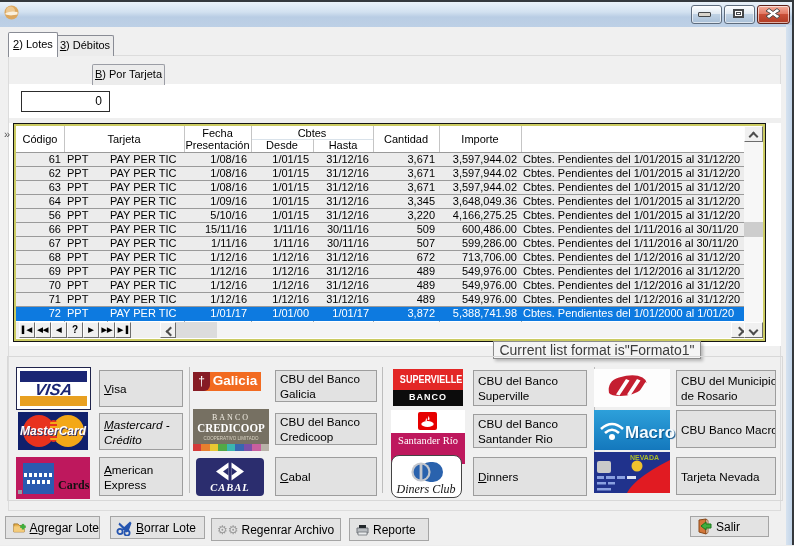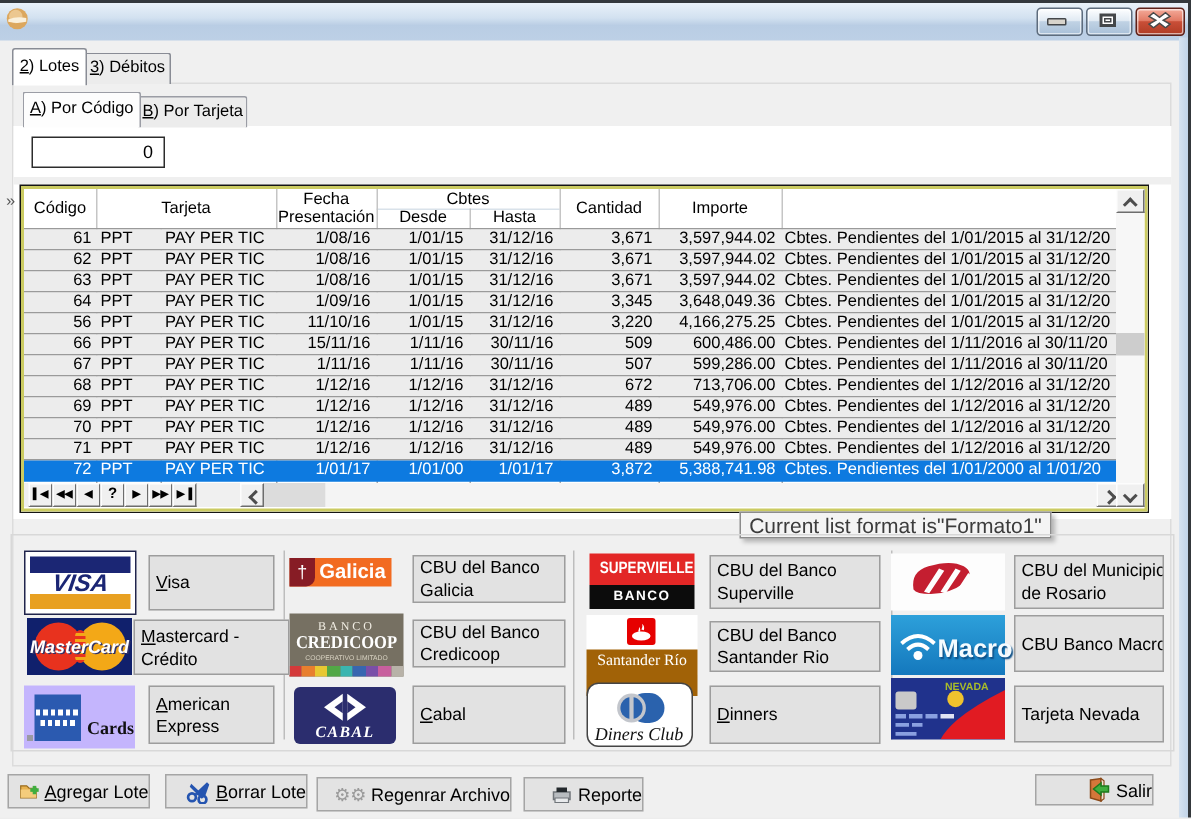--- a/index.html
+++ b/index.html
@@ -80,21 +80,21 @@
   
   #groupbox{left:7px;top:356px;width:776px;height:145px;border:1px solid #d8d8d8;box-sizing:border-box;}
   #grouplabel{left:19px;top:348px;background:#f0f0f0;padding:0 3px;font-size:12px;}
   .gdiv{position:absolute;top:10px;width:1px;height:126px;background:#bdbdbd;}
   .cardbtn{position:absolute;background:#e2e2e2;border:1px solid #9d9d9d;box-sizing:border-box;
     font-size:11.7px;color:#000;padding-left:4px;display:flex;align-items:center;line-height:15px;overflow:hidden;}
   .cardbtn span{white-space:nowrap;}
   .logo{position:absolute;}
   
   .bbtn{position:absolute;top:516px;height:23px;background:#e3e3e3;border:1px solid #a5a5a5;
-    box-sizing:border-box;font-size:12px;display:flex;align-items:center;white-space:nowrap;justify-content:flex-end;}
+    box-sizing:border-box;font-size:12px;display:flex;align-items:center;white-space:nowrap;}
 </style>
 </head>
 <body>
 <div id="win">
 
   <div id="titlebar" class="abs"></div>
   <svg class="abs" style="left:4px;top:5px" width="15" height="15" viewBox="0 0 15 15">
     <circle cx="7.5" cy="7.5" r="7" fill="#dca75e"></circle>
     <circle cx="6.5" cy="6" r="4.5" fill="#edcb96" opacity=".9"></circle>
     <path d="M1.5 8 Q7 5.5 13.5 7 L13.5 9.5 Q7 11 1.5 9.5 Z" fill="#faf0dc"></path>
@@ -113,21 +113,20 @@
   <div id="frame-redge" class="abs"></div>
   <div id="frame-bottom" class="abs"></div>
 
   <div id="pageline" class="abs"></div>
   <div id="tab-debitos" class="tab abs"><u>3</u>) Débitos</div>
   <div id="tab-lotes" class="tab abs"><u>2</u>) Lotes</div>
 
   <div id="whitepage" class="abs"></div>
   <div id="graystrip" class="abs"></div>
   <div id="tab-tarjeta" class="tab abs"><u>B</u>) Por Tarjeta</div>
-  <div id="tab-codigo" class="tab abs"><u>A</u>) Por Código</div>
   <div id="input0" class="abs">0</div>
   <div class="abs" style="left:4px;top:128px;font-size:11px;color:#555;">»</div>
 
   <div id="grid" class="abs">
    <div id="grid-inner">
 
     <div id="gridcontent" style="position:absolute;left:0;top:0;width:747px;height:213px;">
 
       <div class="hdr" style="left:0;top:7px;width:48px;">Código</div>
       <div class="hdr" style="left:48px;top:7px;width:120px;">Tarjeta</div>
@@ -200,21 +199,21 @@
               <span class="c5">1/01/15</span>
               <span class="c6">31/12/16</span>
               <span class="c7">3,345</span>
               <span class="c8">3,648,049.36</span>
               <span class="c9">Cbtes. Pendientes del  1/01/2015 al 31/12/20</span>
             </div>
             <div class="row" style="top:83px;">
               <span class="c1">56</span>
               <span class="c2">PPT</span>
               <span class="c3">PAY PER TIC</span>
-              <span class="c4">11/10/16</span>
+              <span class="c4">5/10/16</span>
               <span class="c5">1/01/15</span>
               <span class="c6">31/12/16</span>
               <span class="c7">3,220</span>
               <span class="c8">4,166,275.25</span>
               <span class="c9">Cbtes. Pendientes del  1/01/2015 al 31/12/20</span>
             </div>
             <div class="row" style="top:97px;">
               <span class="c1">66</span>
               <span class="c2">PPT</span>
               <span class="c3">PAY PER TIC</span>
@@ -339,21 +338,21 @@
       <div style="position:absolute;left:3px;top:28px;width:67px;height:10px;background:#e8a021;"></div>
     </div>
 
     <div class="logo" style="left:18px;top:412px;width:70px;height:38px;background:#10206c;overflow:hidden;">
       <div style="position:absolute;left:5px;top:3px;width:32px;height:32px;border-radius:50%;background:#e8321e;"></div>
       <div style="position:absolute;left:34px;top:3px;width:32px;height:32px;border-radius:50%;background:#f3a817;"></div>
       <div style="position:absolute;left:32px;top:8px;width:7px;height:22px;background:repeating-linear-gradient(#e8321e 0 2px,#f3a817 2px 4px);border-radius:50%/20%;"></div>
       <div style="position:absolute;left:0px;top:12px;width:70px;text-align:center;font-size:12px;font-weight:bold;font-style:italic;color:#fff;text-shadow:1px 1px 0 #333366;">MasterCard</div>
     </div>
 
-    <div class="logo" style="left:16px;top:457px;width:74px;height:42px;background:#c4b5fd;">
+    <div class="logo" style="left:16px;top:457px;width:74px;height:42px;background:#be185d;">
       <div style="position:absolute;left:7px;top:6px;width:31px;height:31px;background:#2b5ab0;">
         <div style="position:absolute;left:1px;top:10px;width:29px;height:4px;background:repeating-linear-gradient(90deg,#fff 0 3px,#2b5ab0 3px 5px);"></div>
         <div style="position:absolute;left:4px;top:17px;width:24px;height:4px;background:repeating-linear-gradient(90deg,#fff 0 3px,#2b5ab0 3px 5px);"></div>
       </div>
       <div style="position:absolute;left:42px;top:21px;font-size:12px;font-weight:bold;color:#111;font-family:'Liberation Serif',serif;">Cards</div>
       <div style="position:absolute;left:2px;top:33px;width:4px;height:4px;background:#9a9aa2;"></div>
     </div>
 
     <div class="logo" style="left:193px;top:372px;width:68px;height:19px;background:#f26b21;">
       <div style="position:absolute;left:0;top:0;width:17px;height:19px;background:#871c25;color:#fff;font-size:12px;text-align:center;line-height:18px;border-radius:0 0 6px 0;">†</div>
@@ -393,21 +392,21 @@
     </div>
 
     <div class="logo" style="left:391px;top:410px;width:74px;height:40px;background:#fff;">
       <div style="position:absolute;left:27px;top:2px;width:19px;height:18px;background:#e60000;border-radius:2px;">
         <svg width="19" height="18" viewBox="0 0 19 18">
             <ellipse cx="9.5" cy="12" rx="6.2" ry="3" fill="#fff"></ellipse>
             <path d="M10.2 3.8 Q12 5.6 11.2 8.2 L9.6 7.6 Q10.6 5.6 10.2 3.8 Z" fill="#fff"></path>
             <path d="M8 5.8 Q9.4 7.4 8.8 9.4 L7.4 9 Q8.2 7.4 8 5.8 Z" fill="#fff"></path>
           </svg>
       </div>
-      <div style="position:absolute;left:0;top:23px;width:74px;height:31px;background:#a16207;color:#fff;text-align:center;font-size:10.5px;line-height:16px;font-family:'Liberation Serif',serif;">Santander Río</div>
+      <div style="position:absolute;left:0;top:23px;width:74px;height:31px;background:#be185d;color:#fff;text-align:center;font-size:10.5px;line-height:16px;font-family:'Liberation Serif',serif;">Santander Río</div>
     </div>
 
     <div class="logo" style="left:391px;top:455px;width:71px;height:43px;background:#fff;border:1px solid #444;border-radius:8px;box-sizing:border-box;">
       <svg width="69" height="41" viewBox="0 0 69 41" style="position:absolute;left:0;top:0;">
         <rect x="28" y="6" width="23" height="20" rx="10" fill="#2a62ad"></rect>
         <circle cx="29" cy="16" r="9.6" fill="#c3c6cc"></circle>
         <circle cx="29" cy="16" r="7.4" fill="#2a62ad"></circle>
         <rect x="27.6" y="8" width="2.8" height="16" fill="#c3c6cc"></rect>
         <text x="34" y="37" text-anchor="middle" font-size="12" font-style="italic" fill="#111" font-family="Liberation Serif,serif">Diners Club</text>
       </svg>
@@ -442,21 +441,21 @@
         <rect x="3" y="30" width="9" height="2.5" fill="#8aa0e0"></rect>
           <rect x="14" y="30" width="7" height="2.5" fill="#8aa0e0"></rect>
         <rect x="3" y="36" width="14" height="2.5" fill="#8aa0e0"></rect>
       </svg>
     </div>
   </div>
   <div id="cardbtns">
       <div class="cardbtn" style="left:99px;top:370px;width:84px;height:37px;">
         <span><u>V</u>isa</span>
       </div>
-      <div class="cardbtn" style="left:89px;top:413px;width:104px;height:37px;">
+      <div class="cardbtn" style="left:99px;top:413px;width:84px;height:37px;font-style:italic;">
         <span><u>M</u>astercard -<br>Crédito</span>
       </div>
       <div class="cardbtn" style="left:99px;top:457px;width:84px;height:39px;">
         <span><u>A</u>merican<br>Express</span>
       </div>
       <div class="cardbtn" style="left:275px;top:370px;width:102px;height:32px;">
         <span>CBU del Banco<br>Galicia</span>
       </div>
       <div class="cardbtn" style="left:275px;top:413px;width:102px;height:32px;">
         <span>CBU del Banco<br>Credicoop</span>

